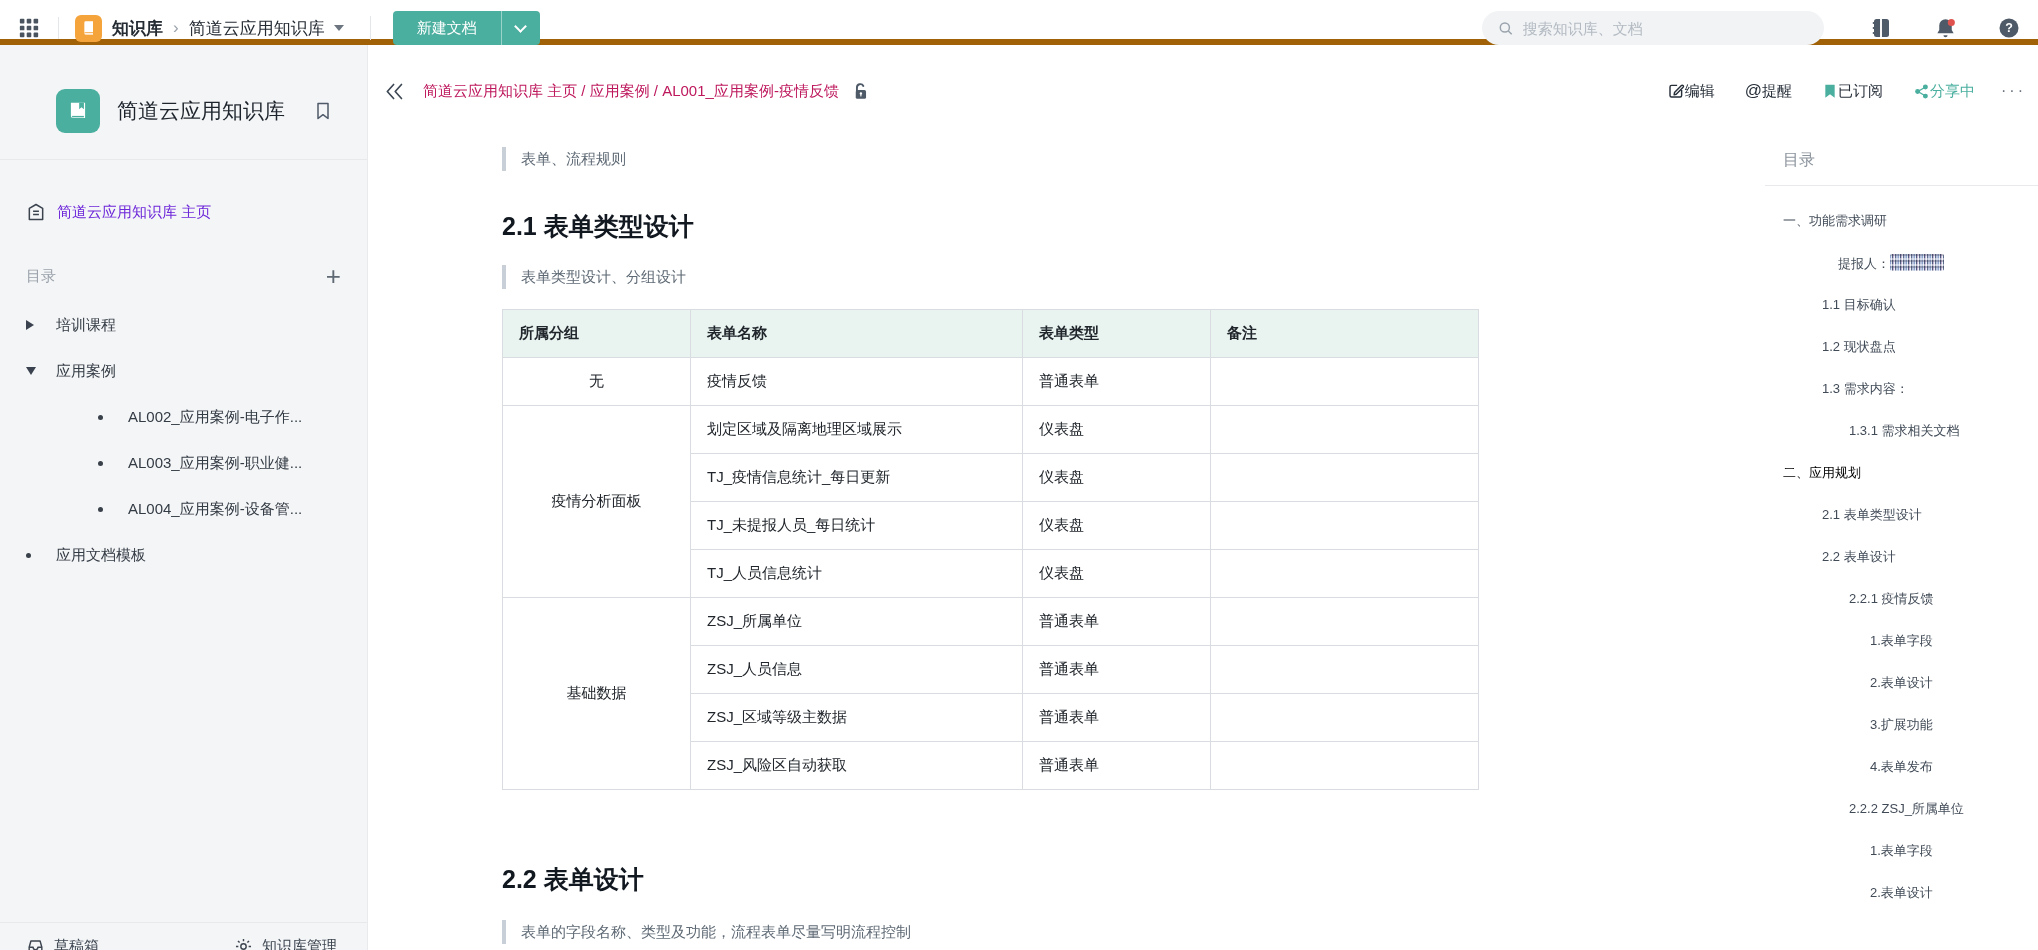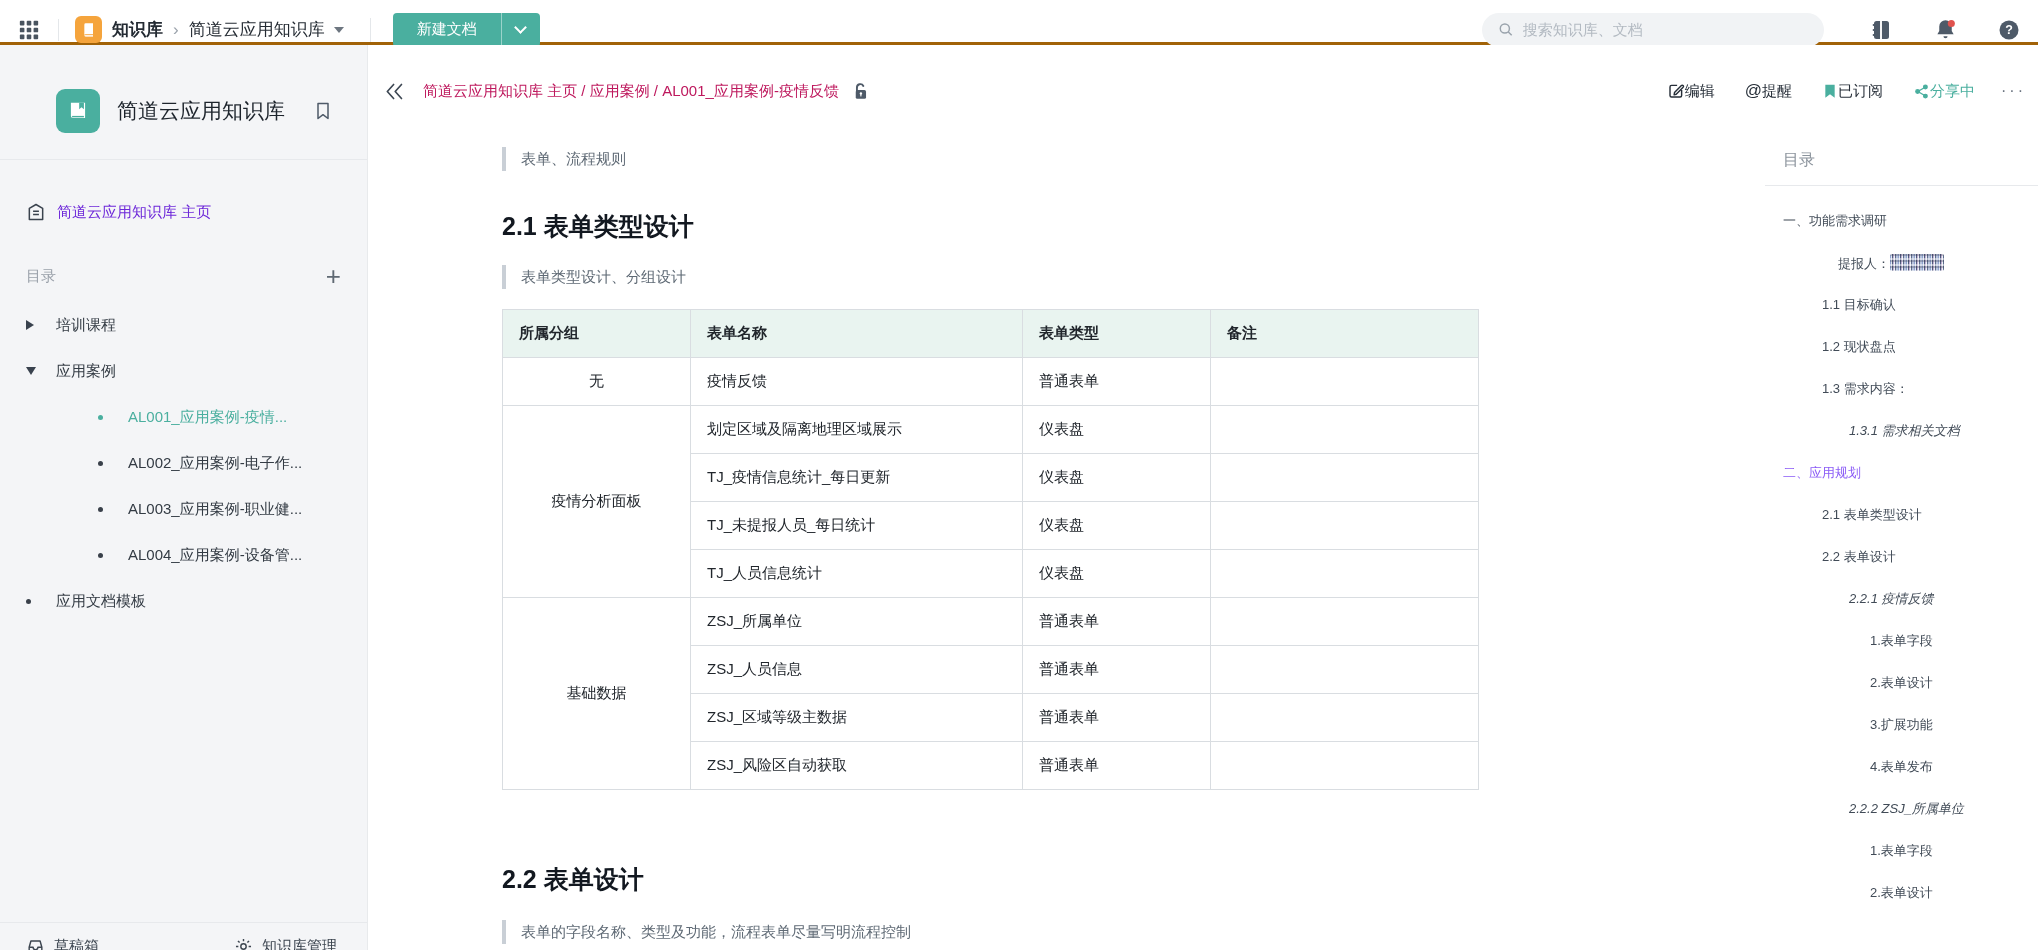--- a/index.html
+++ b/index.html
@@ -1,21 +1,21 @@
 <!DOCTYPE html>
 <html><head>
 <meta charset="utf-8">
 <style>
   * { margin:0; padding:0; box-sizing:border-box; }
   html,body { width:2038px; height:950px; overflow:hidden; background:#fff; }
   body { font-family:"Liberation Sans","DejaVu Sans",sans-serif; color:#2a333d; }
   .app { width:2038px; height:950px; position:relative; display:flex; flex-direction:column; }
 
   
-  .topbar { height:45px; flex:0 0 45px; display:flex; align-items:center; padding:17px 14px 0 16px; background:#fff; border-bottom:3px solid #a16207; }
+  .topbar { height:45px; flex:0 0 45px; display:flex; align-items:center; padding:17px 14px 0 16px; background:#fff; border-bottom:6px solid #a16207; }
   .tb-ic { width:26px; height:26px; display:flex; align-items:center; justify-content:center; color:#49545f; cursor:pointer; }
   .tb-divider { width:1px; height:22px; background:#e4e7ea; margin:0 16px; }
   .app-badge { width:27px; height:27px; border-radius:6px; background:#f5a43c; display:flex; align-items:center; justify-content:center; margin-right:10px; }
   .tb-appname { font-size:17px; font-weight:700; color:#242b33; }
   .tb-sep { color:#9aa2ab; font-size:17px; margin:0 10px; }
   .tb-ws { font-size:17px; color:#242b33; }
   .caret-down { width:0; height:0; border-left:5px solid transparent; border-right:5px solid transparent; border-top:6px solid #6d7680; margin-left:9px; }
   .tb-vline { width:1px; height:24px; background:#e4e7ea; margin:0 22px 0 26px; }
   .newdoc { height:34px; display:flex; align-items:stretch; border-radius:4px; overflow:hidden; background:#4aaf9f; color:#fff; cursor:pointer; }
   .newdoc-main { padding:0 24px; display:flex; align-items:center; font-size:15px; }
@@ -81,23 +81,23 @@
   .q-3 { margin-top:24px; }
 
   
   .toc { position:absolute; top:105px; left:1397px; width:273px; }
   .toc-head { padding:0 0 14px 18px; border-bottom:1px solid #e7e9ec; font-size:16px; color:#8b939c; }
   .toc-list { margin-top:26px; }
   .toc-item { height:18px; line-height:18px; margin-bottom:24px; font-size:13px; color:#414b57; white-space:nowrap; cursor:pointer; }
   .toc-item.lv0 { padding-left:18px; }
   .toc-item.lv1 { padding-left:57px; }
   .toc-item.lv1b { padding-left:73px; }
-  .toc-item.lv2 { padding-left:84px;font-style:italic; }
+  .toc-item.lv2 { padding-left:84px; }
   .toc-item.lv3 { padding-left:105px; }
-  .toc-item.active { color:#8b5cf6; }
+  .toc-item.active { color:#000000; }
   .mosaic { display:inline-block; width:54px; height:17px; vertical-align:-3px; border-radius:2px;
     background-image:
       linear-gradient(0deg, rgba(255,255,255,.45) 0 30%, rgba(0,0,0,0) 30% 65%, rgba(40,40,60,.25) 65%),
       linear-gradient(90deg,#8fa3cf 0 14%,#e3e9f4 14% 26%,#4d5b7c 26% 40%,#c3b2d4 40% 52%,#eef2f8 52% 66%,#5d6b8c 66% 80%,#b8c4dd 80%);
     background-size:100% 6px, 8px 100%; }
 </style>
 </head>
 <body>
 
 <div class="app">
@@ -201,24 +201,20 @@
       </div>
 
       <div class="sb-tree">
           <div class="tree-item lv0">
             <span class="marker closed"></span>
             <span class="tree-label">培训课程</span>
           </div>
           <div class="tree-item lv0">
             <span class="marker open"></span>
             <span class="tree-label">应用案例</span>
-          </div>
-          <div class="tree-item lv1 active">
-            <span class="marker dot"></span>
-            <span class="tree-label">AL001_应用案例-疫情...</span>
           </div>
           <div class="tree-item lv1">
             <span class="marker dot"></span>
             <span class="tree-label">AL002_应用案例-电子作...</span>
           </div>
           <div class="tree-item lv1">
             <span class="marker dot"></span>
             <span class="tree-label">AL003_应用案例-职业健...</span>
           </div>
           <div class="tree-item lv1">

